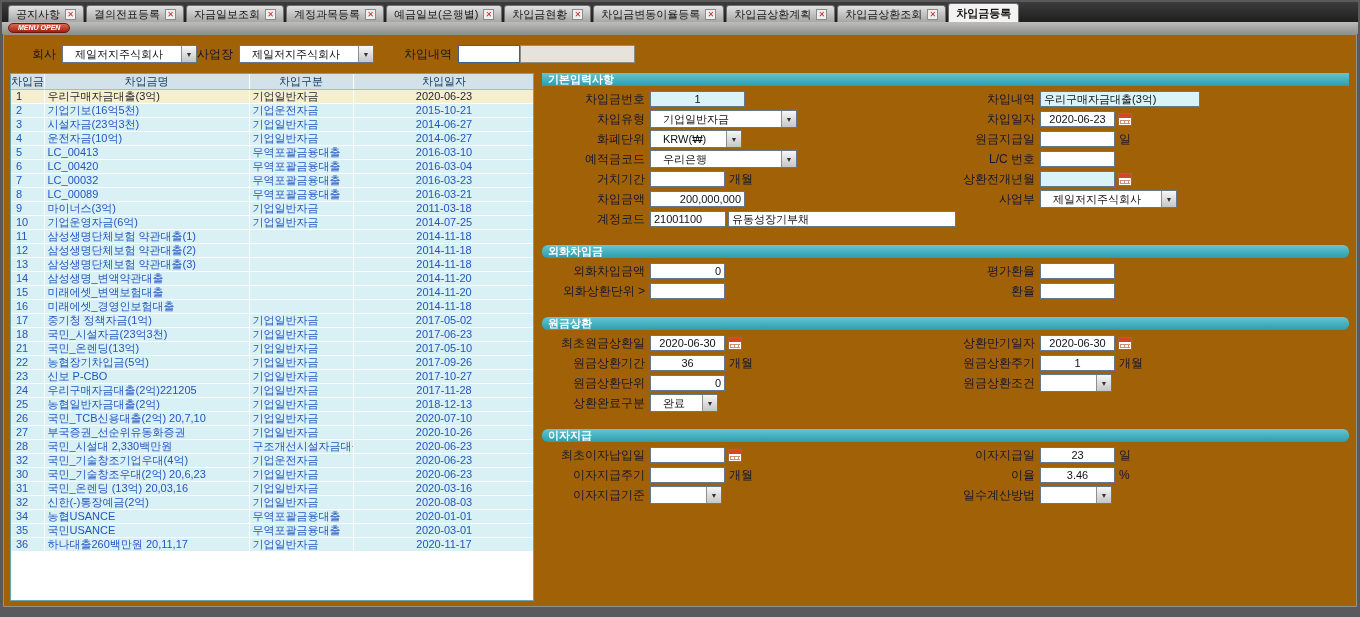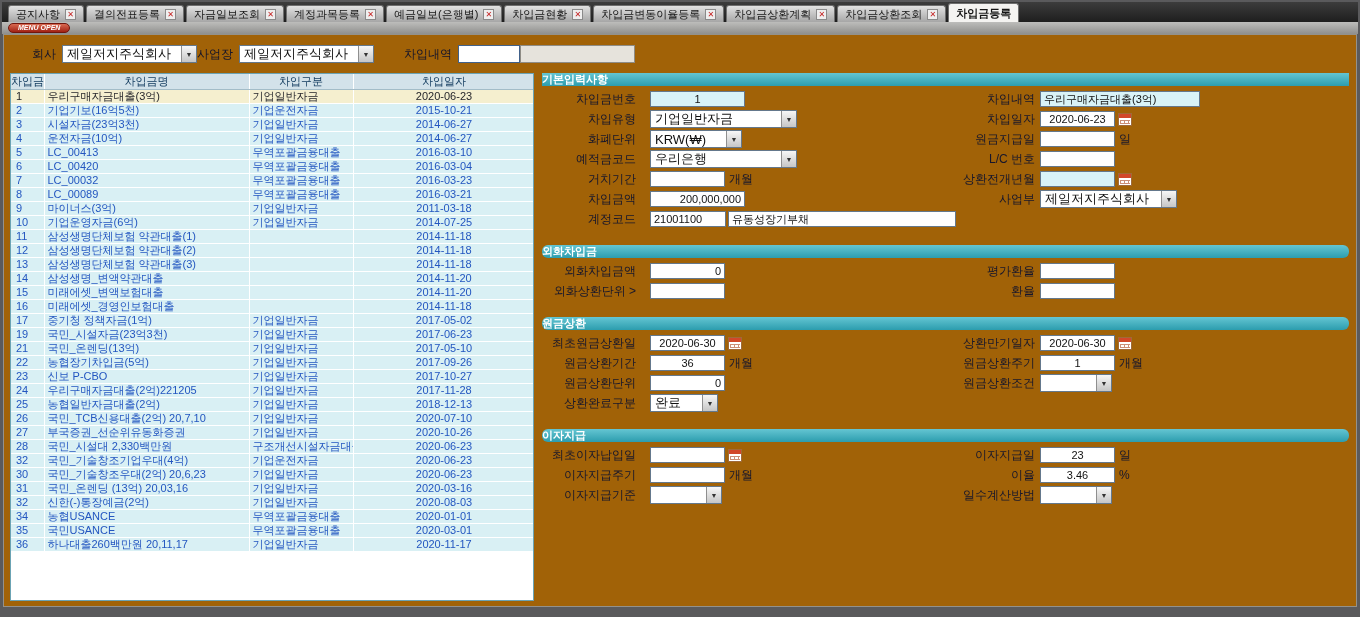--- a/index.html
+++ b/index.html
@@ -28,21 +28,21 @@
   
   .content { position:absolute; top:34px; left:3px; right:3px; height:573px;
              background:#a16207; border:1px solid #94918a; }
 
   
   .toolbar { position:absolute; top:8px; left:0; right:0; height:22px; display:flex; align-items:center;
              padding-left:28px; font-size:12px; color:#14142a; }
   .tlbl { margin-right:6px; }
 
   .combo { display:inline-flex; border:1px solid #64788c; background:#fff; height:18px; align-items:stretch; }
-  .cf { display:flex; align-items:center; padding:0 4px; font-size:13px; color:#111; overflow:hidden; white-space:nowrap; }
+  .cf { display:flex; align-items:center; padding:0 12px; font-size:11px; color:#111; overflow:hidden; white-space:nowrap; }
   .cb { width:15px; display:flex; align-items:center; justify-content:center; font-size:7px; color:#333;
         background:linear-gradient(#f7f7f7,#c6c6c6); border-left:1px solid #8f8f8f; cursor:pointer; }
 
   .inp { height:16px; border:1px solid #64788c; background:#fff; font-size:11px; padding:0 3px;
          font-family:"Liberation Sans","DejaVu Sans",sans-serif; color:#111; }
   .inp.cyan { background:#d9f3f7; }
   .inp.gray { background:#e6e3dc; border-color:#8f8c85; }
   .inp.center { text-align:center; }
   .inp.right { text-align:right; }
 
@@ -56,26 +56,26 @@
   table.grid td { background:#d9f0f4; color:#2356c0; font-size:11px; height:13.7px; line-height:13px;
                   border-right:1px solid #fff; border-bottom:1px solid #fff; padding:0 3px;
                   overflow:hidden; white-space:nowrap; cursor:default; }
   table.grid td.c-code { padding-left:5px; }
   table.grid td.c-date { text-align:center; }
   table.grid tr.selected td { background:#f5efcf; color:#26262b; }
 
   
   .detail { position:absolute; left:538px; top:38px; right:7px; }
   .secbar { height:13px; background:linear-gradient(#64c5d2,#2c9dae); color:#fff; font-weight:bold;
-            font-size:11px; line-height:13px; margin-bottom:3px; }
+            font-size:11px; line-height:13px; padding-left:6px; margin-bottom:3px; }
   .sec { margin-top:16px;border-radius:6px; }
   .frow { display:flex; align-items:center; height:20px; font-size:12px; color:#16162c; }
   .g1 { width:388px; display:flex; align-items:center; }
   .g2 { display:flex; align-items:center; }
-  .g1 .flbl { width:108px; text-align:right; padding-right:14px; white-space:nowrap; }
+  .g1 .flbl { width:108px; text-align:right; padding-right:5px; white-space:nowrap; }
   .g2 .flbl { width:110px; text-align:right; padding-right:5px; white-space:nowrap; }
   .unit { margin-left:4px; font-size:12px; }
 
   .cal { position:relative; width:14px; height:13px; margin-left:3px; background:#fff;
          border:1px solid #a06a38; display:inline-block; cursor:pointer; }
   .cal::before { content:''; position:absolute; top:0; left:0; right:0; height:4px; background:#d24729; }
   .cal::after { content:''; position:absolute; left:1px; right:1px; top:6px; bottom:1px;
         background: repeating-linear-gradient(90deg,#cc8f77 0 1px,transparent 1px 4px),
                     repeating-linear-gradient(0deg,#cc8f77 0 1px,transparent 1px 3px); }
 </style>
@@ -261,21 +261,21 @@
               <td class="c-type"></td>
               <td class="c-date">2014-11-18</td>
             </tr>
             <tr>
               <td class="c-code">17</td>
               <td class="c-name">중기청 정책자금(1억)</td>
               <td class="c-type">기업일반자금</td>
               <td class="c-date">2017-05-02</td>
             </tr>
             <tr>
-              <td class="c-code">19</td>
+              <td class="c-code">18</td>
               <td class="c-name">국민_시설자금(23억3천)</td>
               <td class="c-type">기업일반자금</td>
               <td class="c-date">2017-06-23</td>
             </tr>
             <tr>
               <td class="c-code">21</td>
               <td class="c-name">국민_온렌딩(13억)</td>
               <td class="c-type">기업일반자금</td>
               <td class="c-date">2017-05-10</td>
             </tr>

